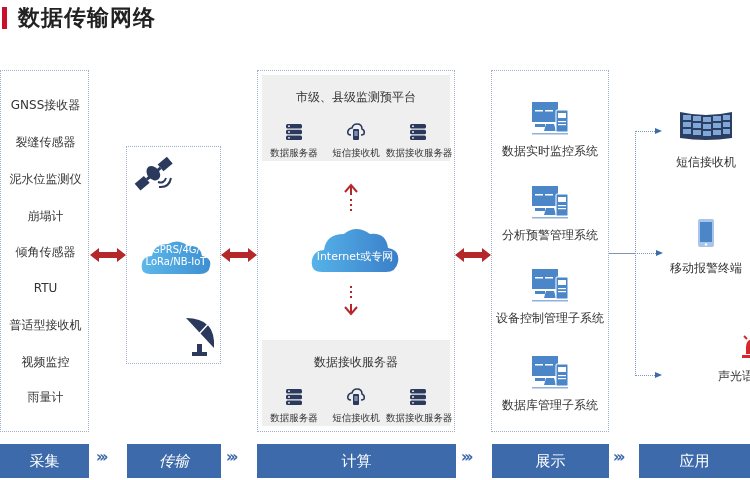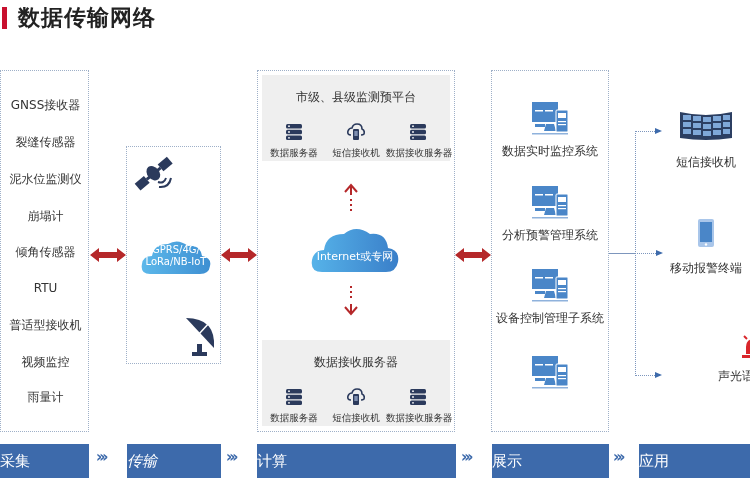--- a/index.html
+++ b/index.html
@@ -26,21 +26,21 @@
   .platform .ptitle { position: absolute; top: 14px; left: 0; width: 100%; text-align: center; font-size: 12px; color: #333; }
   .pitem { position: absolute; top: 48px; width: 64px; text-align: center; }
   .pitem .plabel { display: block; font-size: 9.5px; color: #333; margin-top: 2px; white-space: nowrap; }
 
   .sys-item { position: absolute; left: 491px; width: 118px; text-align: center; }
   .sys-item .slabel { font-size: 12px; color: #333; display: block; margin-top: 3px; white-space: nowrap; }
 
   .app-item { position: absolute; text-align: center; }
   .app-item .alabel { font-size: 12px; color: #333; display: block; white-space: nowrap; }
 
-  .stage { position: absolute; top: 444px; height: 34px; background: #3d6aab; color: #fff; font-size: 15px; text-align: left; line-height: 34px; }
+  .stage { position: absolute; top: 444px; height: 34px; background: #3d6aab; color: #fff; font-size: 15px; text-align: center; line-height: 34px; }
   .chev { position: absolute; top: 448px; font-size: 15px; font-weight: bold; color: #3d6aab; letter-spacing: -3px; }
 
   .vline { position: absolute; width: 0; border-left: 1px dotted #7d96bd; }
   .hline { position: absolute; height: 0; border-top: 1px dotted #7d96bd; }
   .arrowhead { position: absolute; width: 0; height: 0; border-top: 3px solid transparent; border-bottom: 3px solid transparent; border-left: 7px solid #3d6aab; }
 </style>
 </head>
 <body>
 
 <div class="title-bar"></div>
@@ -244,20 +244,21 @@
       <rect x="5" y="10" width="8" height="1.5" fill="#fff"></rect>
       <rect x="15" y="10" width="8" height="1.5" fill="#fff"></rect>
     <rect x="5" y="24" width="10" height="3" fill="#4a86c8"></rect>
       <polygon points="16,24 24,24 26,31 14,31" fill="#4a86c8"></polygon>
     <rect x="26" y="10" width="12" height="22" rx="1" fill="#4a86c8" stroke="#fff" stroke-width="1"></rect>
       <rect x="28" y="13" width="8" height="5" fill="#fff"></rect>
       <rect x="28" y="21" width="8" height="1.2" fill="#fff"></rect>
       <rect x="28" y="24" width="8" height="1.2" fill="#fff"></rect>
     <rect x="2" y="33" width="36" height="1.5" fill="#8fb2dc"></rect>
   </svg>
+  <span class="slabel">数据库管理子系统</span>
 </div>
 
 <div class="hline" style="left:609px; top:253px; width:26px;"></div>
 <div class="vline" style="left:635px; top:131px; height:245px;"></div>
 <div class="hline" style="left:635px; top:131px; width:24px;"></div>
 <div class="arrowhead" style="left:655px; top:128px;"></div>
 <div class="hline" style="left:610px; top:253px; width:50px;"></div>
 <div class="arrowhead" style="left:656px; top:250px;"></div>
 <div class="hline" style="left:635px; top:375px; width:24px;"></div>
 <div class="arrowhead" style="left:655px; top:372px;"></div>

